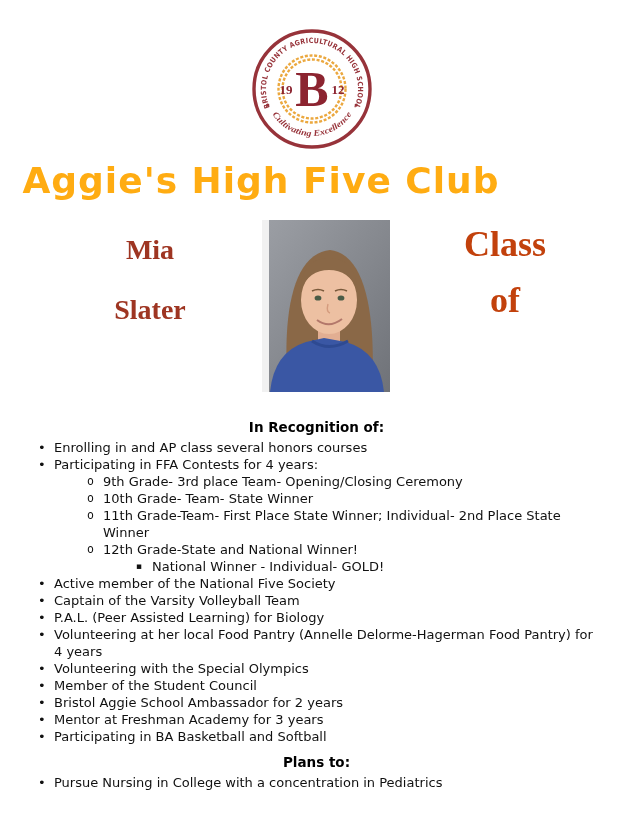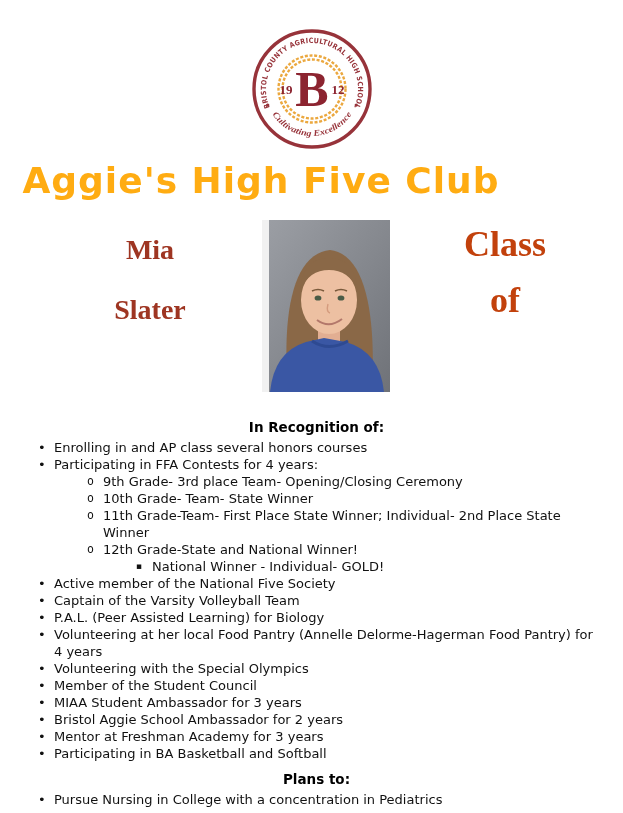--- a/index.html
+++ b/index.html
@@ -167,23 +167,20 @@
       <li>
         <span>Volunteering at her local Food Pantry (Annelle Delorme-Hagerman Food Pantry) for 4 years</span>
       </li>
       <li>
         <span>Volunteering with the Special Olympics</span>
       </li>
       <li>
         <span>Member of the Student Council</span>
       </li>
       <li>
-        <span>MIAA Student Ambassador for 3 years</span>
-      </li>
-      <li>
         <span>Bristol Aggie School Ambassador for 2 years</span>
       </li>
       <li>
         <span>Mentor at Freshman Academy for 3 years</span>
       </li>
       <li>
         <span>Participating in BA Basketball and Softball</span>
       </li>
     </ul>
 

